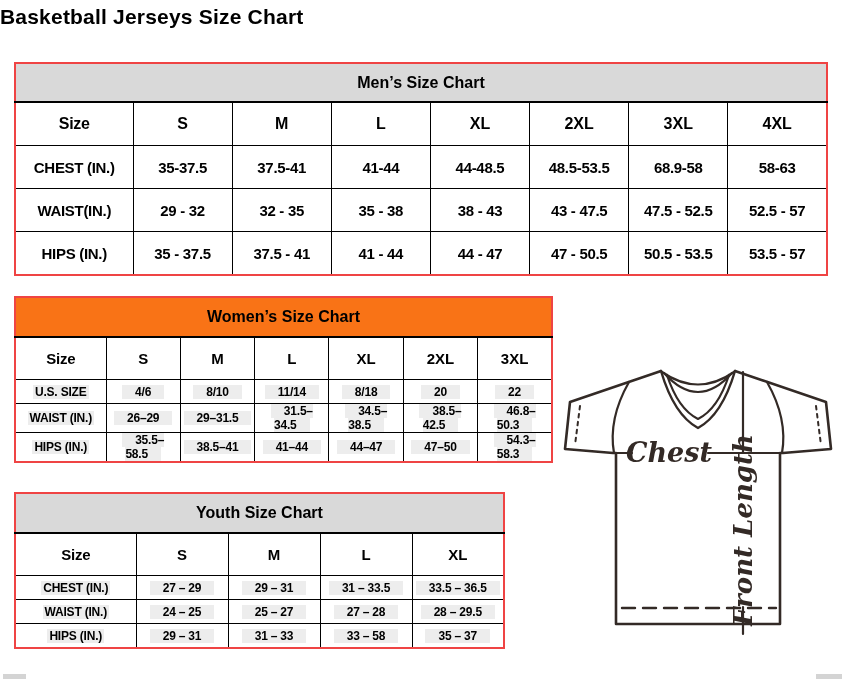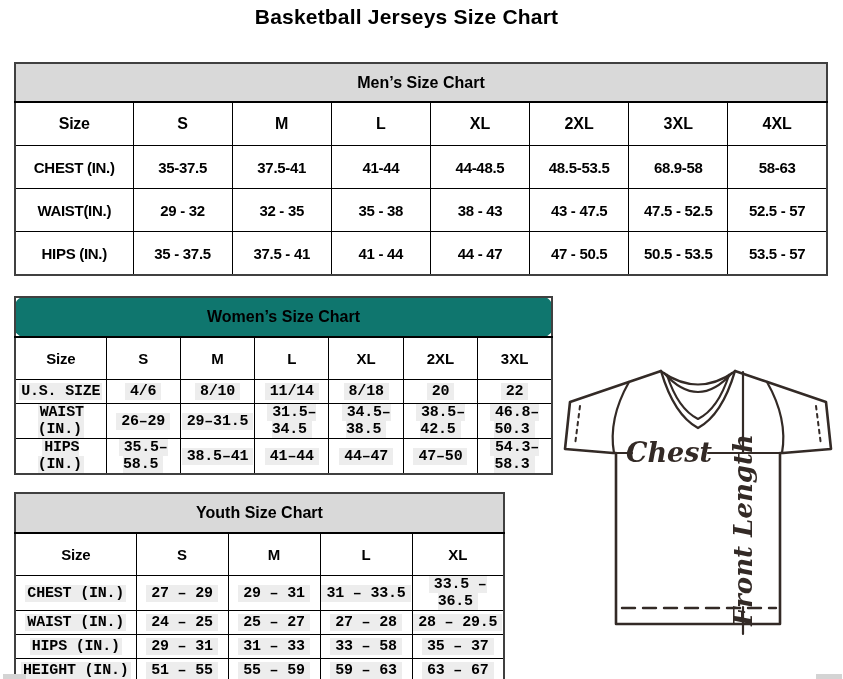--- a/index.html
+++ b/index.html
@@ -8,48 +8,47 @@
     width: 843px;
     height: 679px;
     background: #ffffff;
     overflow: hidden;
     font-family: "Liberation Sans", sans-serif;
     color: #000;
   }
   #page-title {
     position: absolute;
     left: 0; right: 30px; top: 5px;
-    text-align: center;
     font-size: 21px;
     font-weight: bold;
     letter-spacing: 0.2px;
   }
   table.sizechart {
     position: absolute;
     border-collapse: collapse;
     table-layout: fixed;
-    border: 2px solid #404040;
+    border: 2px solid #ef4444;
     text-align: center;
     font-weight: bold;
     color: #000;
   }
   table.sizechart td { border: 1px solid #000; padding: 0; overflow: hidden; }
   table.sizechart td.cap { font-size: 16px; border-bottom: 2px solid #000; }
   
   .t-men td.cap        { height: 37px; }
   .t-men .size-row td  { height: 42px; font-size: 16px; }
   .t-men .data-row td  { height: 42px; font-size: 15px; letter-spacing: -0.3px; }
   .t-men .row-label    { font-size: 14px; letter-spacing: -0.3px; }
   
   .t-sm td.cap         { height: 38px; }
   .t-sm .size-row td   { height: 41px; font-size: 15px; }
-  .t-sm .data-row td   { height: 23px; font-size: 15px; letter-spacing: -0.2px; font-family: Liberation Mono, monospace; }
+  .t-sm .data-row td   { height: 23px; font-size: 12px; letter-spacing: -0.2px; }
   .t-sm .row-label     { font-size: 11px; letter-spacing: -0.2px; }
   
-  .hl .data-row .v     { background: #ededed; padding: 0 5px; }
+  .hl .data-row .v     { background: #ededed; padding: 0 13px; }
   .hl .data-row .row-label span { background: #ededed; padding: 0 2px; }
   #jersey-diagram { position: absolute; left: 556px; top: 361px; }
   .fragment { position: absolute; height: 5px; background: #d4d4d4; }
   #fragment-left  { left: 3px;  top: 674px; width: 23px; }
   #fragment-right { left: 816px; top: 674px; width: 26px; }
 </style>
 </head>
 <body>
 
 <div id="stage">
@@ -119,21 +118,21 @@
         <col style="width: 91px;">
         <col>
         <col>
         <col>
         <col>
         <col>
         <col>
       </colgroup>
       <tbody>
         <tr>
-          <td class="cap" colspan="7" style="background: #0f766e; border-radius: 9px;">Women’s Size Chart</td>
+          <td class="cap" colspan="7" style="background: #f97316;">Women’s Size Chart</td>
         </tr>
         <tr class="size-row">
           <td class="row-label size-lbl">Size</td>
           <td class="">S</td>
           <td class="">M</td>
           <td class="">L</td>
           <td class="">XL</td>
           <td class="">2XL</td>
           <td class="">3XL</td>
         </tr>
@@ -200,27 +199,20 @@
           <td class=""><span class="v">27 – 28</span></td>
           <td class=""><span class="v">28 – 29.5</span></td>
         </tr>
         <tr class="data-row">
           <td class="row-label"><span>HIPS (IN.)</span></td>
           <td class=""><span class="v">29 – 31</span></td>
           <td class=""><span class="v">31 – 33</span></td>
           <td class=""><span class="v">33 – 58</span></td>
           <td class=""><span class="v">35 – 37</span></td>
         </tr>
-        <tr class="data-row">
-          <td class="row-label"><span>HEIGHT (IN.)</span></td>
-          <td class=""><span class="v">51 – 55</span></td>
-          <td class=""><span class="v">55 – 59</span></td>
-          <td class=""><span class="v">59 – 63</span></td>
-          <td class=""><span class="v">63 – 67</span></td>
-        </tr>
       </tbody>
     </table>
 
   <svg id="jersey-diagram" width="287" height="302" viewBox="0 0 287 302">
     <g stroke="#332a26" fill="none" stroke-linejoin="round" stroke-linecap="round">
 
       <path stroke-width="2.6" d="M105,10 L14,41 L9,88 L57,92 L60,92 L60,263 L224,263 L224,92 L227,92 L275,88 L270,41 L179,10"></path>
 
       <path stroke-width="2.2" d="M73,21 Q52,58 58,92"></path>
       <path stroke-width="2.2" d="M211,21 Q232,58 226,92"></path>

